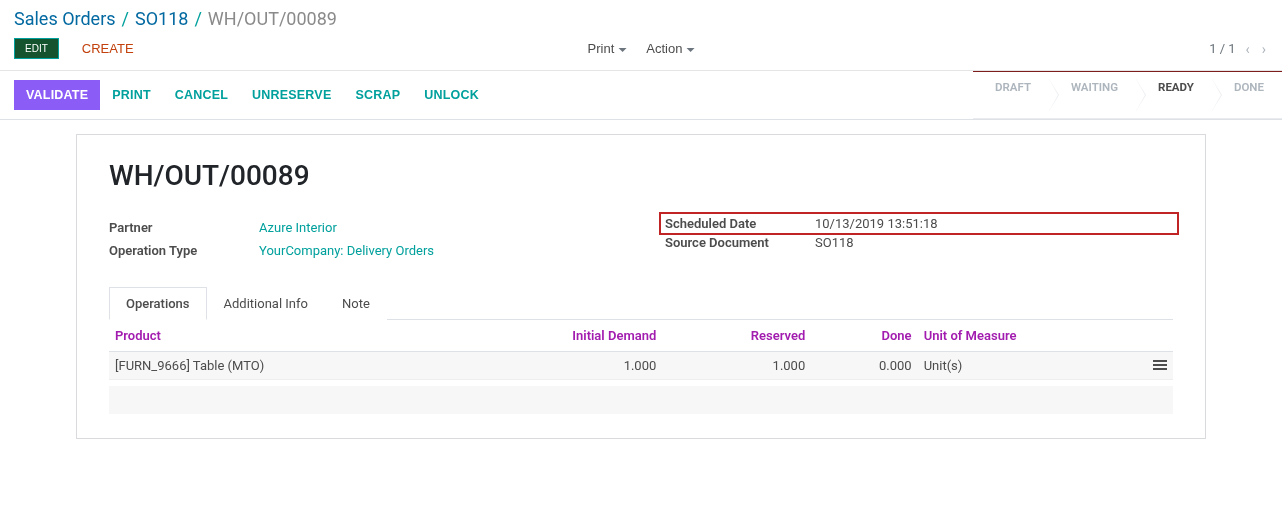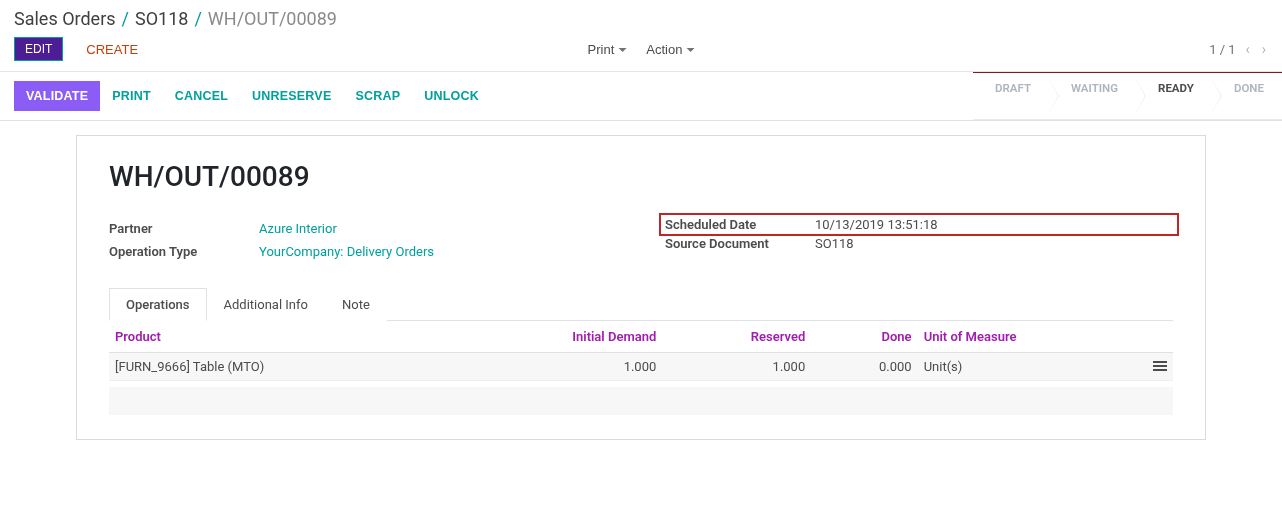--- a/index.html
+++ b/index.html
@@ -17,37 +17,37 @@
     align-items: center;
     padding: 8px 14px 0 14px;
     position: relative;
   }
   .breadcrumb {
     font-size: 18px;
     display: flex;
     align-items: baseline;
     gap: 6px;
   }
-  .breadcrumb .link { color: #404040; cursor: pointer; text-align: right; }
+  .breadcrumb .link { color: #0369a1; cursor: pointer; text-align: right; }
   .breadcrumb .sep  { color: #00a09d; }
   .breadcrumb .current { color: #8a8a8a; }
 
   
   .top-controls {
     display: flex;
     align-items: center;
     padding: 8px 14px 10px 14px;
     border-bottom: 1px solid #e5e5e5;
   }
   .btn-primary {
-    background: #4c1d95;
+    background: #14532d;
     color: #fff;
     border: 1px solid #00a09d;
     padding: 4px 10px;
-    font-size: 12px;
+    font-size: 10px;
     font-weight: 500;
     cursor: pointer;
   }
   .btn-link-text {
     color: #c2410c;
     background: none;
     border: none;
     padding: 4px 23px;
     font-size: 13px;
     font-weight: 500;

